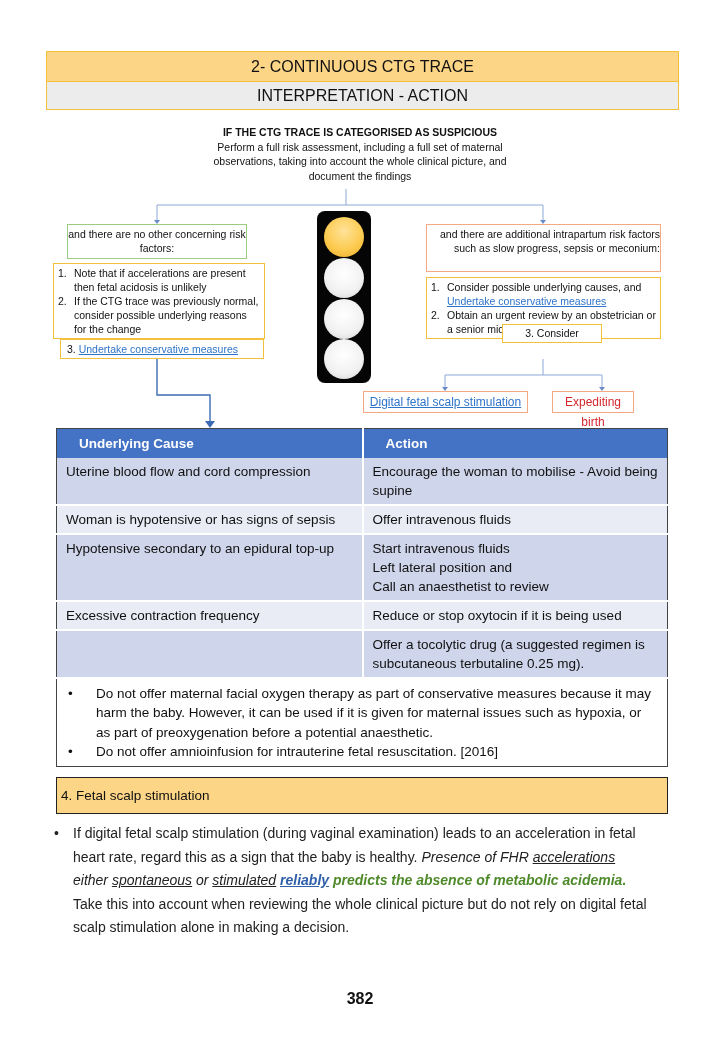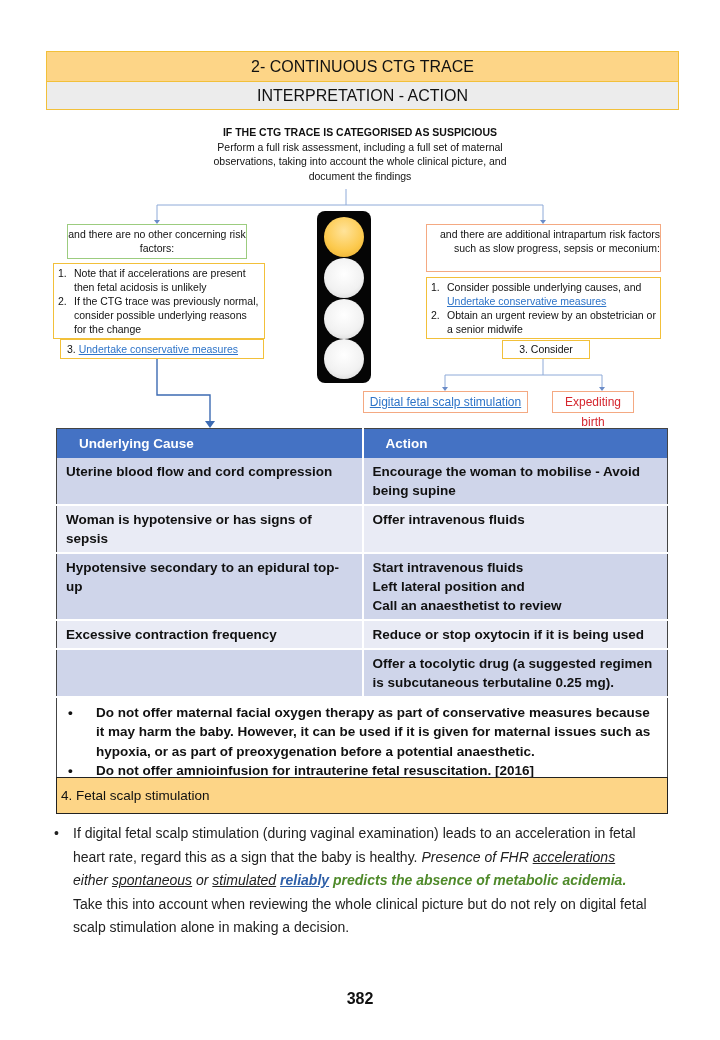--- a/index.html
+++ b/index.html
@@ -15,21 +15,21 @@
 
   .lines { position: absolute; left: 0; top: 0; width: 720px; height: 440px; pointer-events: none; }
 
   .box { position: absolute; font-size: 10.5px; line-height: 14px; background: #fff; }
   .green-box { left: 67px; top: 224px; width: 180px; height: 35px; border: 1px solid #9ccc7f; text-align: center; padding-top: 2px; }
   .yellow-box { border: 1px solid #f2c03a; }
   .lbox1 { left: 53px; top: 263px; width: 212px; height: 76px; padding: 2px 4px; }
   .lbox2 { left: 60px; top: 339px; width: 204px; height: 20px; padding: 2px 6px; }
   .orange-box { left: 426px; top: 224px; width: 235px; height: 48px; border: 1px solid #f4a982; text-align: right; padding-top: 2px; }
   .rbox1 { left: 426px; top: 277px; width: 235px; height: 62px; padding: 2px 4px; }
-  .rbox2 { left: 502px; top: 340px; width: 88px; height: 19px; text-align: center; padding-top: 1px; }
+  .rbox2 { left: 502px; top: 324px; width: 100px; height: 19px; text-align: center; padding-top: 1px; }
   .ol { list-style: none; }
   .ol li { display: flex; }
   .ol li .n { width: 16px; flex-shrink: 0; }
   .link { color: #2e74c8; text-decoration: underline; }
 
   .opt { position: absolute; top: 391px; height: 22px; border: 1px solid #f4a982; font-size: 12px; line-height: 20px; text-align: center; background: #fff; }
   .opt-1 { left: 363px; width: 165px; }
   .opt-2 { left: 552px; width: 82px; color: #d5262e; }
 
   .tl { position: absolute; left: 317px; top: 211px; width: 54px; height: 172px; background: #050505; border-radius: 8px; }
@@ -37,21 +37,21 @@
   .lamp.on { background: radial-gradient(circle at 50% 35%, #ffe39a 0%, #fcc94c 60%, #e6a92a 100%); }
   .lamp.off { background: radial-gradient(circle at 50% 40%, #ffffff 0%, #f1f1f1 60%, #cfcfcf 100%); }
 
   .tbl { position: absolute; left: 56px; top: 428px; width: 612px; border: 1px solid #444; border-collapse: collapse; font-size: 13.5px; }
   .tbl td, .tbl th { padding: 4px 9px; vertical-align: top; line-height: 19px; text-align: left; }
   .tbl th { background: #4472c4; color: #fff; font-weight: bold; height: 29px; padding-top: 5px; padding-left: 22px; }
   .tbl td.c1 { width: 306px; border-right: 2px solid #fff; }
   .tbl th.c1 { width: 306px; border-right: 2px solid #fff; }
   .tbl tr.a td { background: #cfd5ea; }
   .tbl tr.b td { background: #e9ebf5; }
-  .tbl tr td { border-bottom: 2px solid #fff; font-weight: bold; }
+  .tbl tr td { border-bottom: 2px solid #fff; }
   .tbl tr.notes td { background: #fff; border-bottom: none; padding: 5px 9px 4px 9px; }
   .blist { list-style: none; }
   .blist li { display: flex; line-height: 19.5px; }
   .blist li .dot { width: 30px; flex-shrink: 0; padding-left: 2px; }
 
   .sec4 { position: absolute; left: 56px; top: 777px; width: 612px; height: 37px; background: #fdd587; border: 1px solid #222; font-size: 13.5px; line-height: 35px; padding-left: 4px; }
 
   .para { position: absolute; left: 54px; top: 822px; width: 600px; font-size: 14px; line-height: 23.5px; color: #222; display: flex; }
   .para .dot { width: 19px; flex-shrink: 0; }
   .para .it { font-style: italic; }

